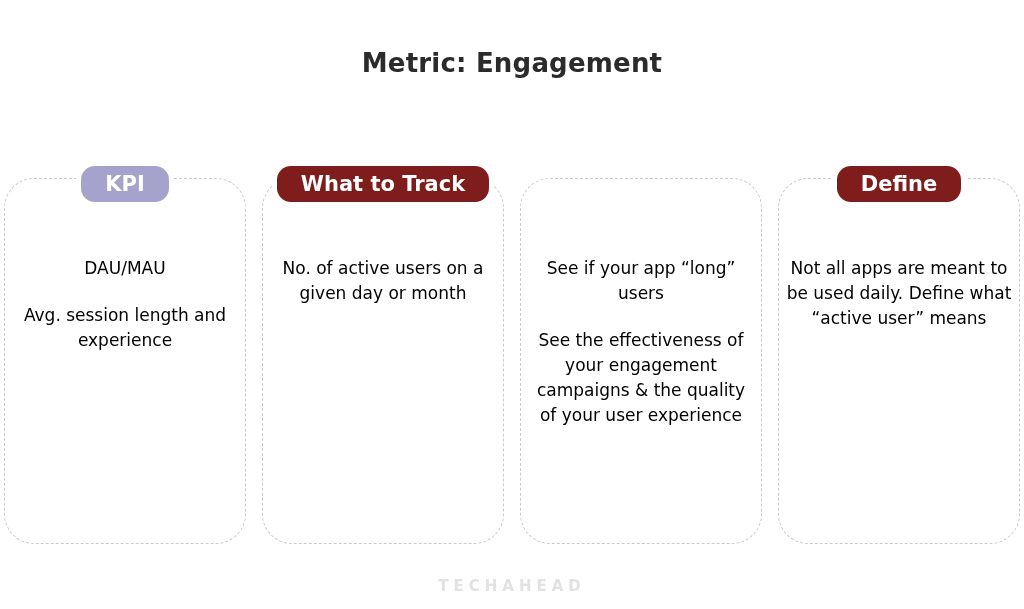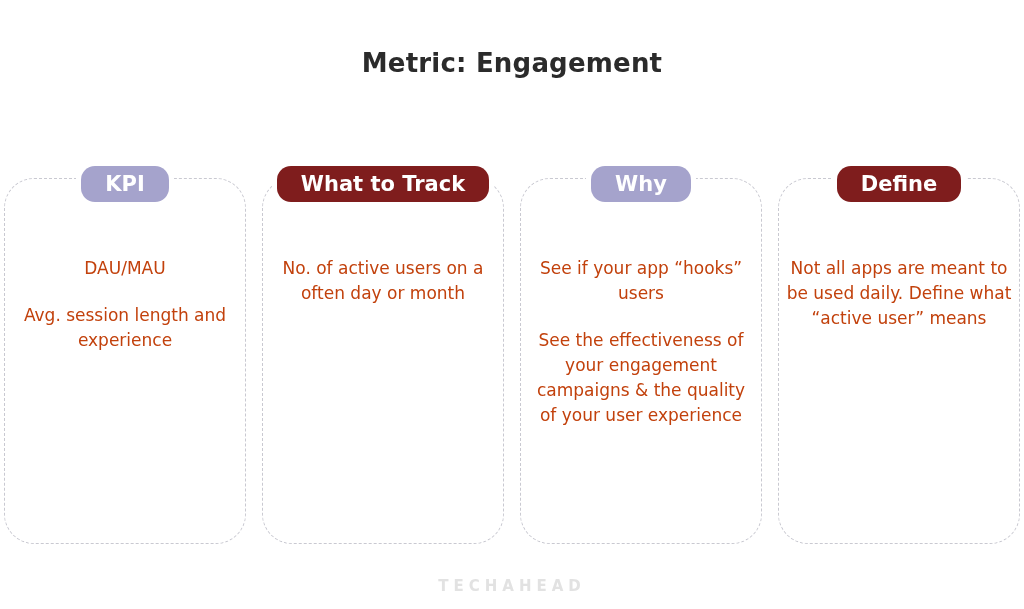--- a/index.html
+++ b/index.html
@@ -89,21 +89,21 @@
   .pill.light { background: #a5a3cc; }
   .pill.dark  { background: #7f1d1d; }
 
   
   .card-body {
     position: absolute;
     top: 78px;
     left: 8px;
     right: 8px;
     text-align: center;
-    color: #c2410c;
+    color: #000000;
     font-size: 17px;
     line-height: 25px;
     z-index: 2;
   }
   .card-body p {
     margin: 0 0 22px 0;
   }
   .card-body p:last-child {
     margin-bottom: 0;
   }
@@ -143,33 +143,28 @@
   </div>
 
   <div class="column">
     <div class="card"></div>
     <div class="pill-wrap">
       <span class="pill-halo">
         <span class="pill dark">What to Track</span>
       </span>
     </div>
     <div class="card-body">
-      <p>No. of active users on a often day or month</p>
+      <p>No. of active users on a given day or month</p>
     </div>
   </div>
 
   <div class="column">
     <div class="card"></div>
-    <div class="pill-wrap">
-      <span class="pill-halo">
-        <span class="pill light">Why</span>
-      </span>
-    </div>
     <div class="card-body">
-      <p>See if your app “hooks” users</p>
+      <p>See if your app “long” users</p>
       <p>See the effectiveness of your engagement campaigns &amp; the quality of your user experience</p>
     </div>
   </div>
 
   <div class="column">
     <div class="card"></div>
     <div class="pill-wrap">
       <span class="pill-halo">
         <span class="pill dark">Define</span>
       </span>

